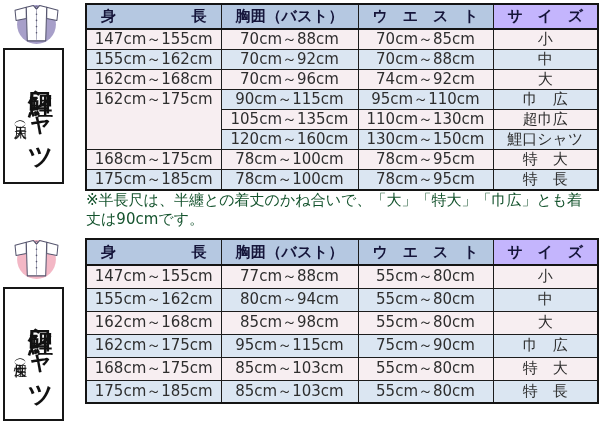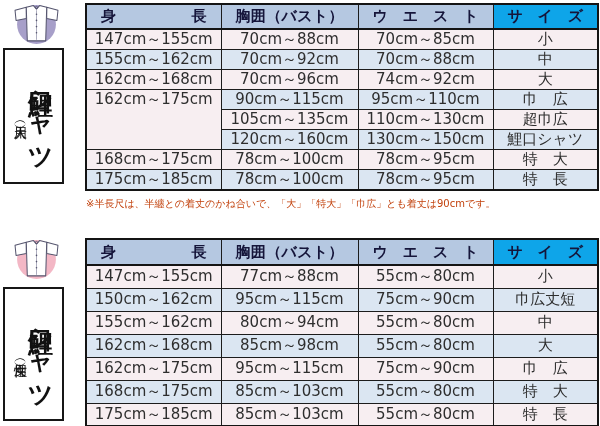--- a/index.html
+++ b/index.html
@@ -44,38 +44,38 @@
   .size-table th, .size-table td {
     border:1.5px solid #1c1c1c;
     font-size:15px; color:#2e2e2e;
     text-align:center; padding:0; overflow:hidden; white-space:nowrap;
   }
   .size-table th {
     background:#b5c8e1; color:#15153a; font-weight:bold;
     text-align:justify; text-align-last:justify;
     padding:0 14px; border-bottom:2.5px solid #141414;margin-top:34px;
   }
-  .size-table th.col-size { background:#0ea5e9; }
+  .size-table th.col-size { background:#c4b5fd; }
 
   #table-adult thead tr { height:25px; }
   #table-adult tbody tr { height:20px; }
   #table-women thead tr { height:26px; }
   #table-women tbody tr { height:23px; }
 
   .size-table tbody tr:nth-child(odd) td  { background:#f7eef1; }
   .size-table tbody tr:nth-child(even) td { background:#dbe6f2; }
   .size-table td.span-cell {
     background:#f7eef1 !important;
     vertical-align:top; line-height:19px;
   }
 
   
   .note {
-    position:absolute; left:86px; top:197px; width:510px;
-    font-size:10px; color:#c2410c; letter-spacing:0;
+    position:absolute; left:86px; top:191px; width:510px;
+    font-size:15px; color:#14532d; letter-spacing:0;
   }
 </style>
 </head>
 <body>
 
 <div class="shirt-badge" id="badge-adult">
   <svg viewBox="0 0 46 44" width="47" height="45">
     <circle cx="23" cy="23" r="19" fill="#a79fc9"></circle>
     <g fill="#ffffff" stroke="#55556e" stroke-width="1" stroke-linejoin="round">
       <path d="M13,6 L2,9 L3,19 L13,17 Z"></path>
@@ -201,26 +201,20 @@
     </tr>
   </thead>
   <tbody>
       <tr>
         <td>147cm～155cm</td>
         <td>77cm～88cm</td>
         <td>55cm～80cm</td>
         <td>小</td>
       </tr>
       <tr>
-        <td>150cm～162cm</td>
-        <td>95cm～115cm</td>
-        <td>75cm～90cm</td>
-        <td>巾広丈短</td>
-      </tr>
-      <tr>
         <td>155cm～162cm</td>
         <td>80cm～94cm</td>
         <td>55cm～80cm</td>
         <td>中</td>
       </tr>
       <tr>
         <td>162cm～168cm</td>
         <td>85cm～98cm</td>
         <td>55cm～80cm</td>
         <td>大</td>

